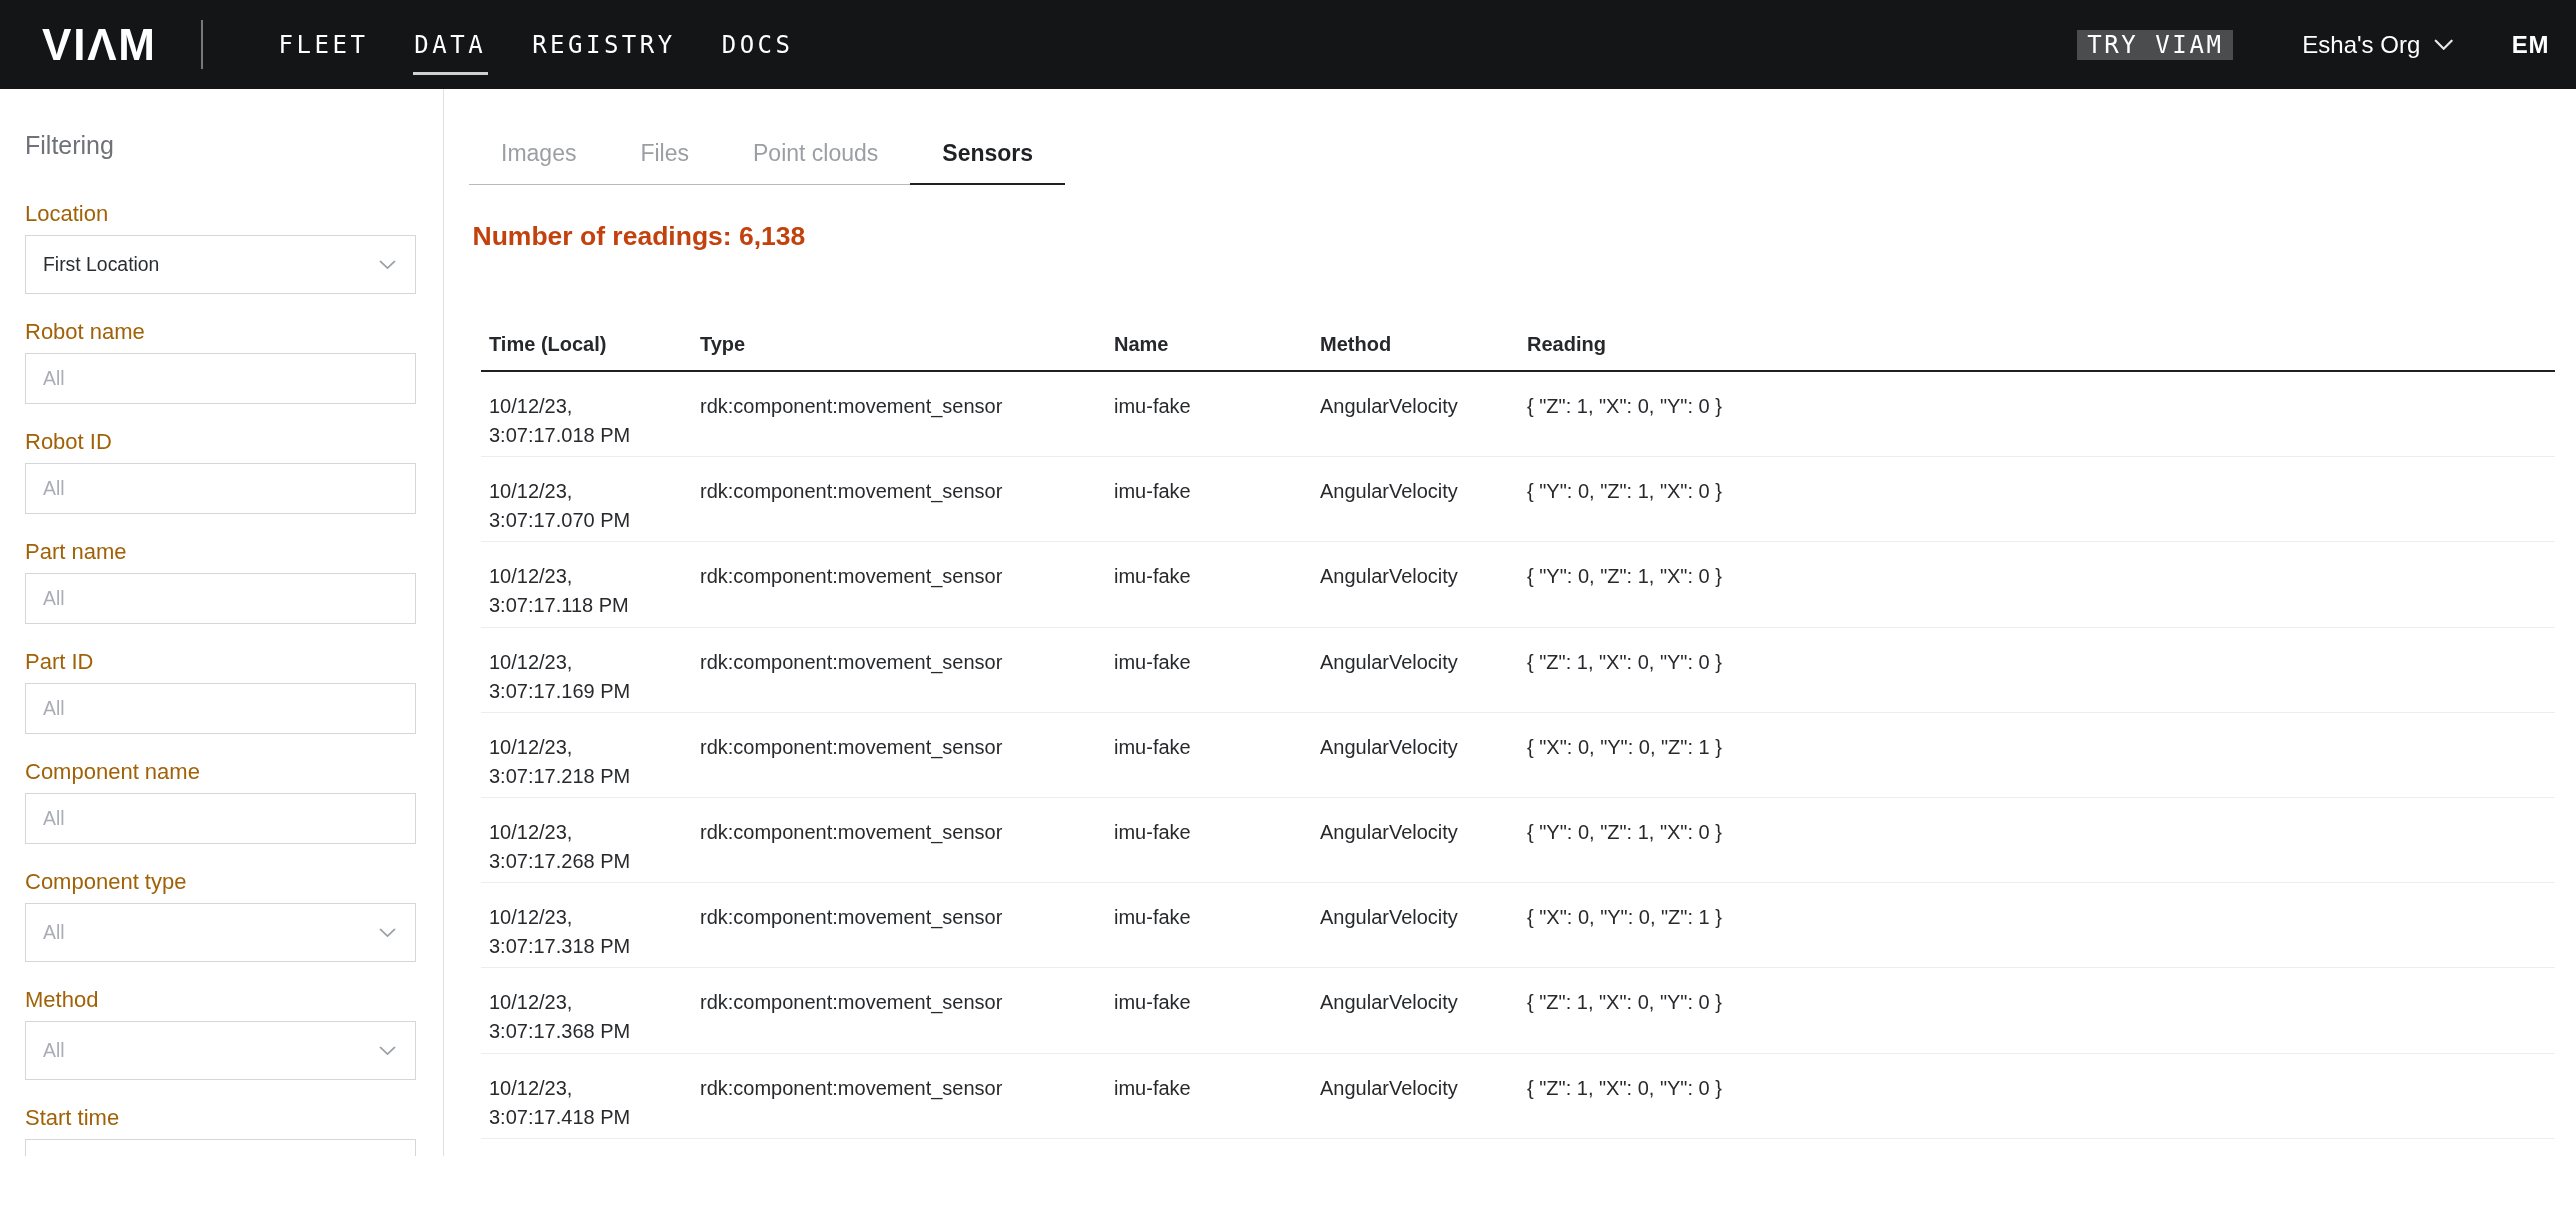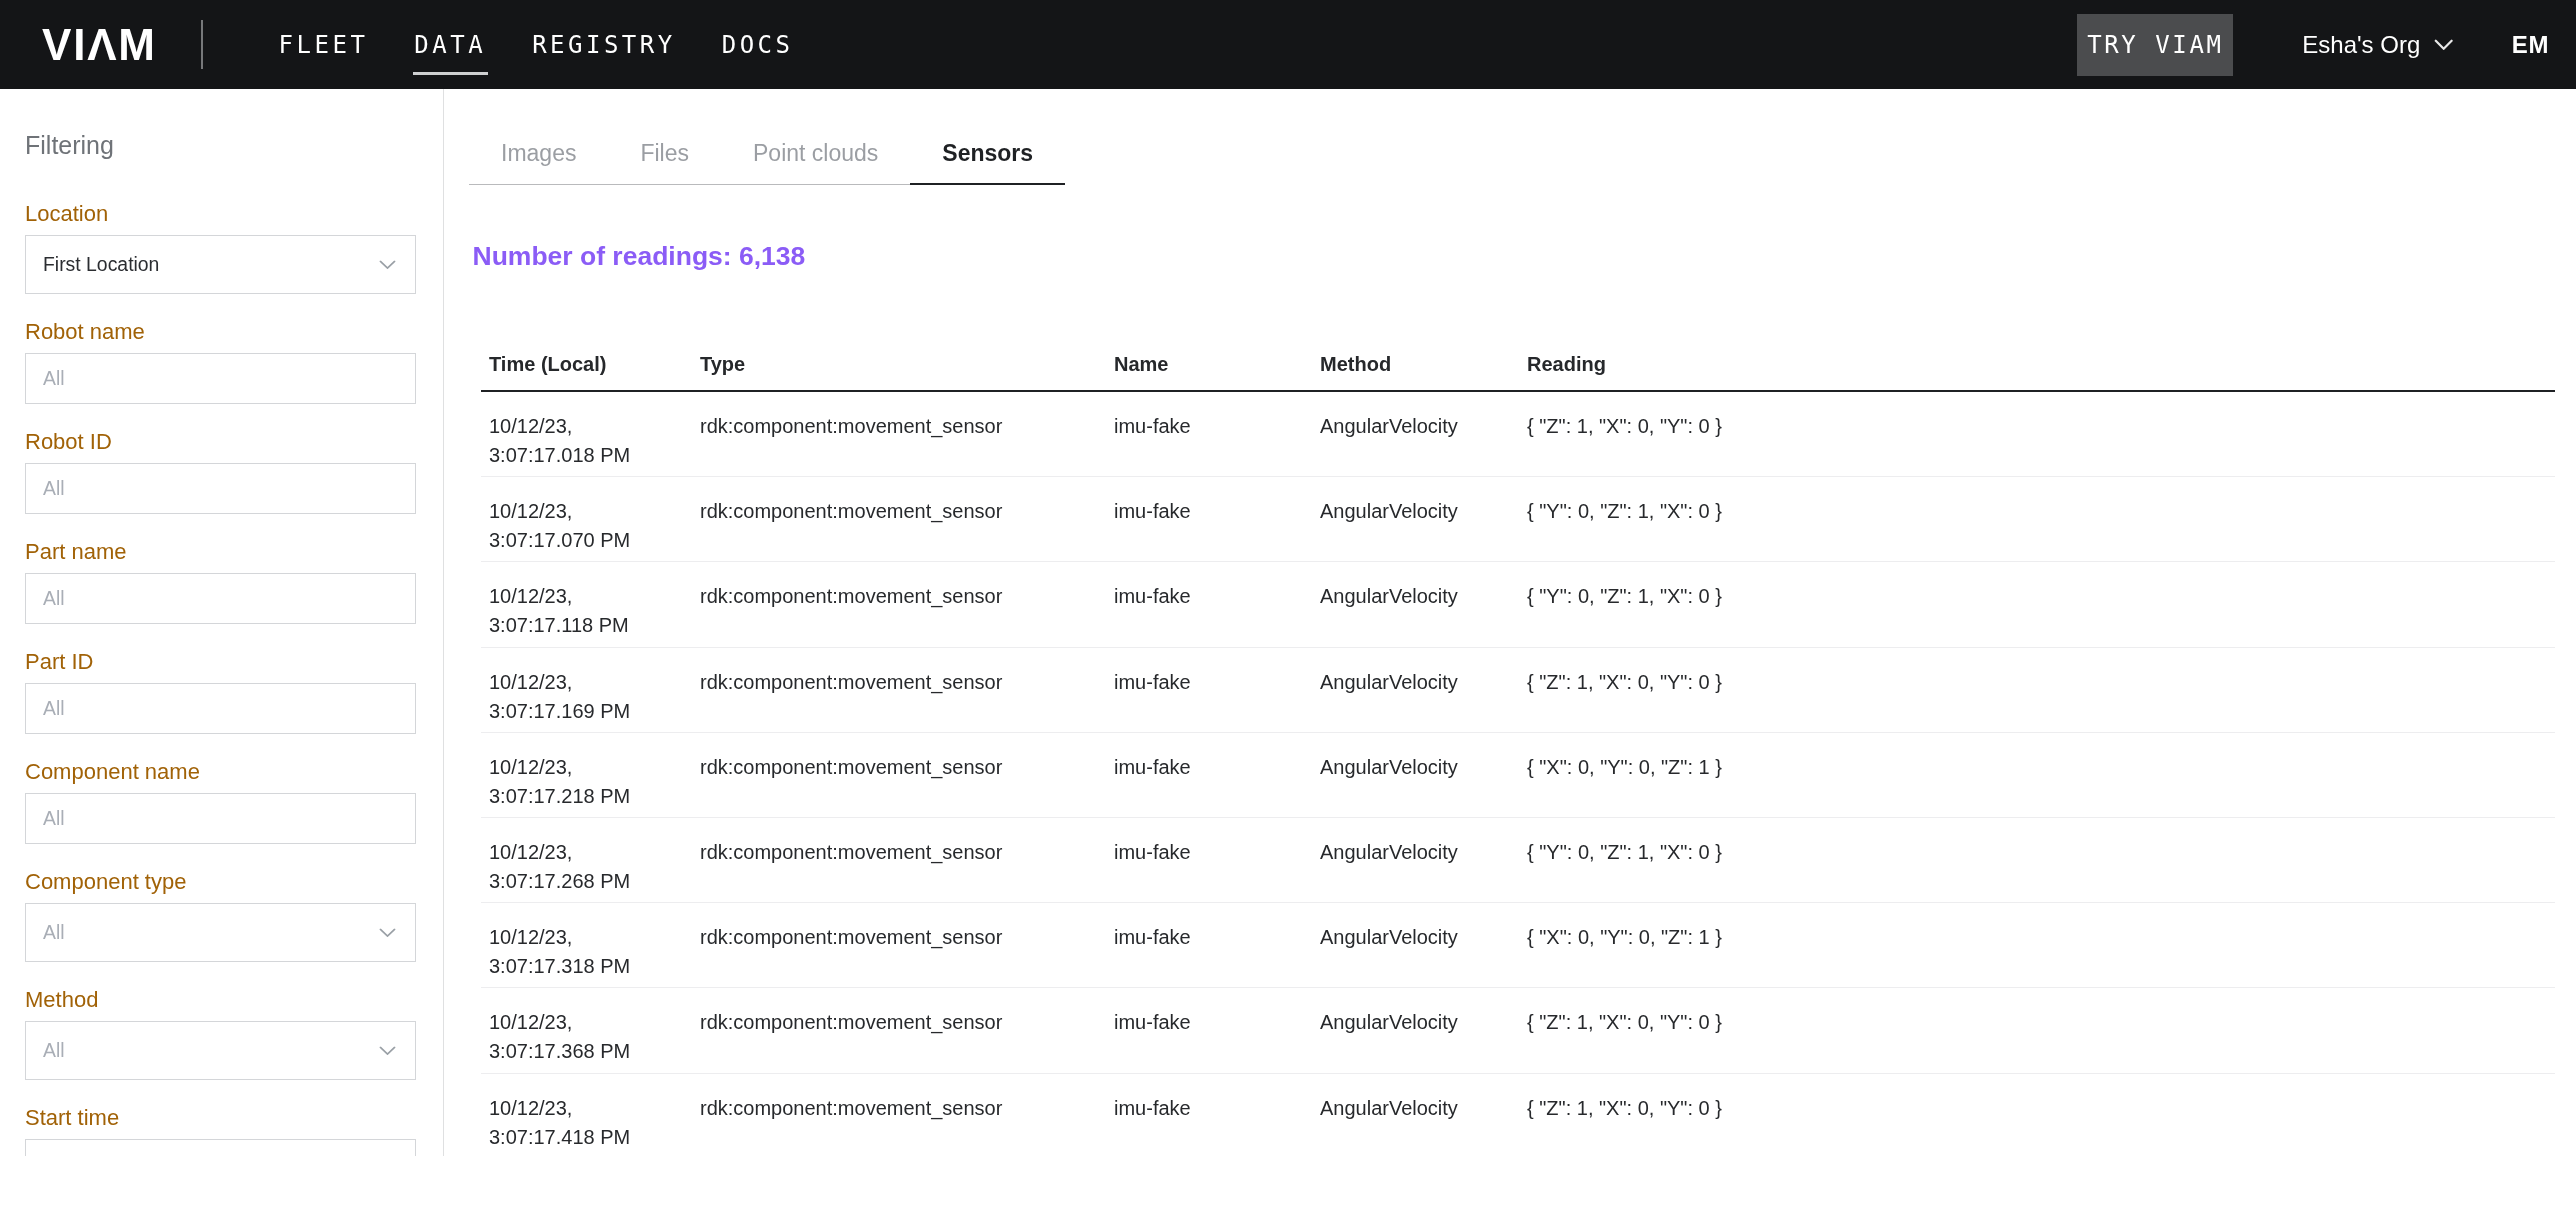--- a/index.html
+++ b/index.html
@@ -7,21 +7,21 @@
   .app { width:2576px; height:1228px; overflow:hidden; font-family:"Liberation Sans",sans-serif; color:#2b2d31; }
 
   
   .topnav { height:89px; background:#141517; display:flex; align-items:center; padding:0 26.5px 0 42px; }
   .logo { color:#fff; font-size:44px; font-weight:800; letter-spacing:1.8px; line-height:1; cursor:pointer; }
   .nav-divider { width:1.8px; height:49px; background:#77787a; margin-left:44px; }
   .nav-items { display:flex; align-items:center; gap:46px; margin-left:76px; }
   .nav-item { font-family:"DejaVu Sans Mono",monospace; font-size:24px; letter-spacing:3.5px; color:#fff; position:relative; cursor:pointer; }
   .nav-item.active::after { content:""; position:absolute; left:-1.8px; right:-1.8px; bottom:-16px; height:2.6px; background:#cfd0d1; }
   .topnav-right { margin-left:auto; display:flex; align-items:center; }
-  .try-viam { width:156px; height:62px; background:#4b4c4e; color:#fff; border:none; font-family:"DejaVu Sans Mono",monospace; font-size:24px; letter-spacing:2.6px; display:flex; align-items:center; justify-content:center; cursor:pointer; }
+  .try-viam { width:156px; height:30px; background:#4b4c4e; color:#fff; border:none; font-family:"DejaVu Sans Mono",monospace; font-size:24px; letter-spacing:2.6px; display:flex; align-items:center; justify-content:center; cursor:pointer; }
   .org-switcher { display:flex; align-items:center; gap:14px; margin-left:69px; cursor:pointer; }
   .org-name { color:#fff; font-size:24px; }
   .avatar { color:#fff; font-size:24px; font-weight:700; letter-spacing:0.9px; margin-left:58px; cursor:pointer; }
 
   
   .subnav { height:70px; background:#f1f1f2; border-bottom:1.8px solid #d9dadb; display:flex; align-items:center; padding-left:38px; gap:74px; }
   .subnav-tab { font-family:"DejaVu Sans Mono",monospace; font-size:23px; letter-spacing:2.6px; color:#3c3e42; cursor:pointer; }
   .subnav-tab.active { font-weight:700; color:#1b1c1e; }
 
   
@@ -37,21 +37,21 @@
   .control .value.placeholder { color:#a9aeb6; }
   .control .right-icon { position:absolute; right:19.4px; top:50%; transform:translateY(-50%); display:flex; }
   input.text-control { width:391px; height:51px; border:1.8px solid #d4d6d9; background:#fff; padding:0 17px; font-size:19.4px; font-family:"Liberation Sans",sans-serif; color:#2b2d31; outline:none; }
   input.text-control::placeholder { color:#a9aeb6; opacity:1; }
 
   
   .main { flex:1; padding:0 28px 0 25px; overflow:hidden; }
   .tabs { display:flex; margin-top:51px; }
   .tab { font-size:23px; color:#9b9ea3; padding:0 32px 16px 32px; border-bottom:1.8px solid #b9babc; cursor:pointer; }
   .tab.active { color:#1f2124; font-weight:700; border-bottom:2.6px solid #1f2124; }
-  .readings { margin-top:56px; margin-left:3.5px; font-size:26.5px; font-weight:700; color:#8b5cf6; }
+  .readings { margin-top:36px; margin-left:3.5px; font-size:26.5px; font-weight:700; color:#c2410c; }
 
   .data-table { margin-top:57px; margin-left:12px; width:2074px; }
   .t-header, .t-row { display:grid; grid-template-columns:219px 414px 206px 207px 1fr; }
   .t-header { padding:24px 0 14px 0; border-bottom:2.6px solid #1f2124; font-size:20px; font-weight:700; color:#26282b; }
   .t-header > div:first-child { padding-left:8px; }
   .t-row { padding:20px 0 6.2px 0; border-bottom:1.8px solid #ededef; font-size:20px; color:#27292c; line-height:29px; }
   .t-row > div { align-self:start; }
   .cell-time { padding-left:8px; padding-right:32px; }
 
   svg { display:block; }

